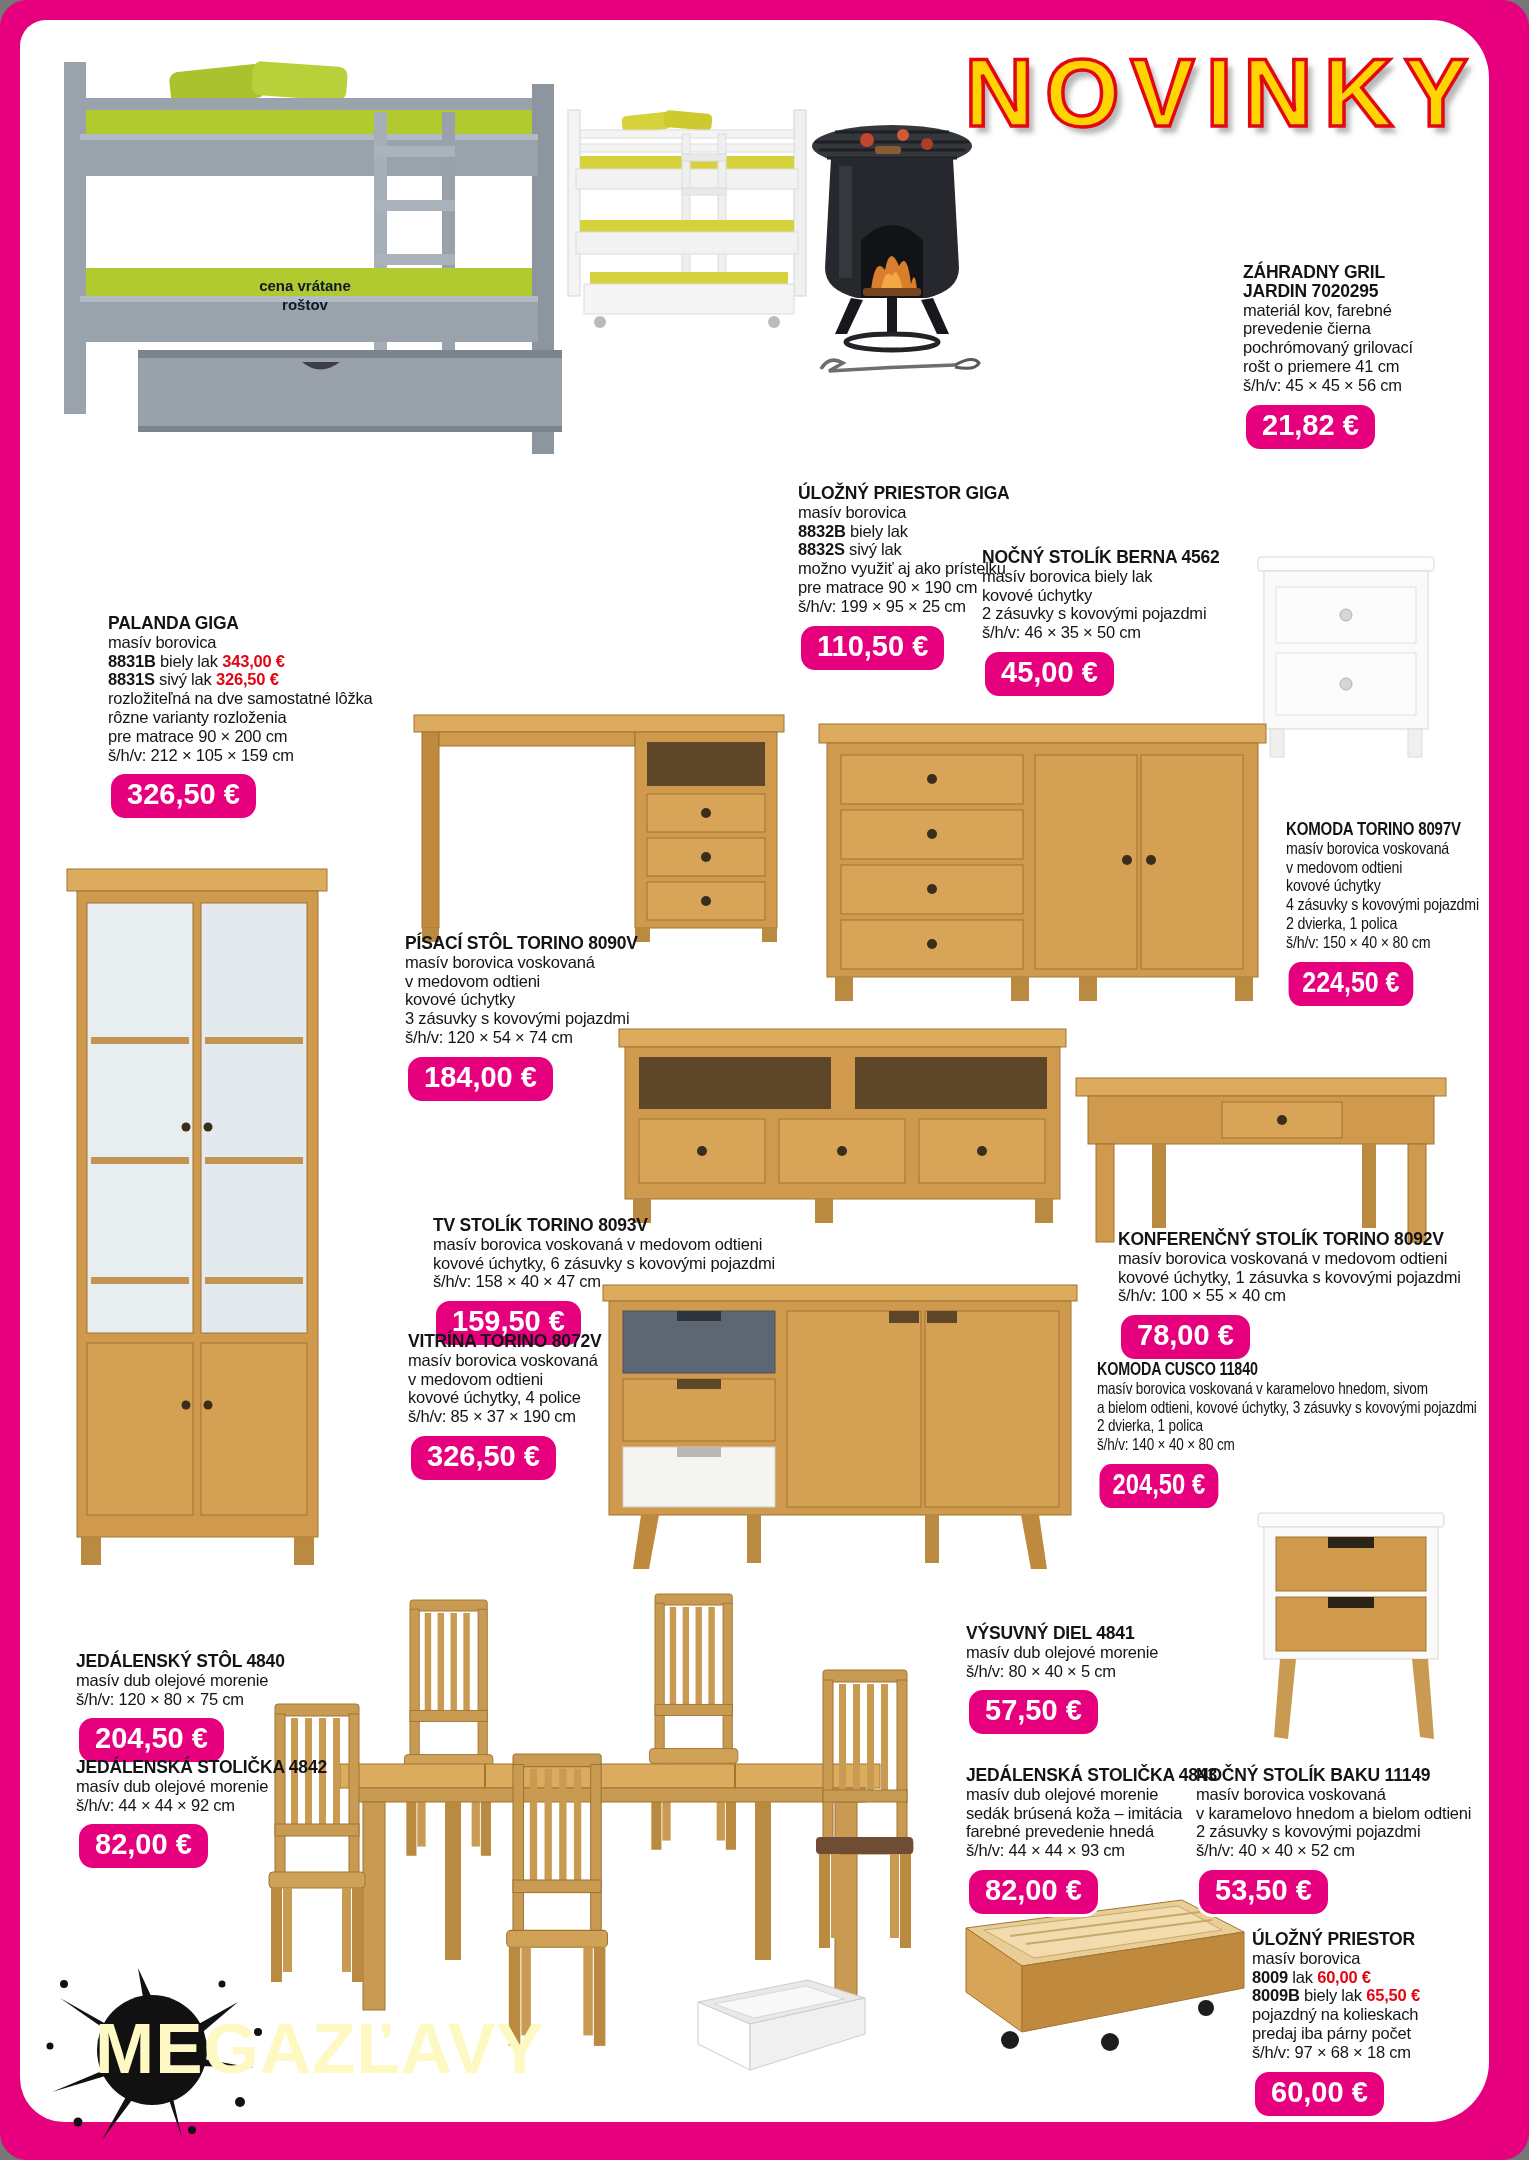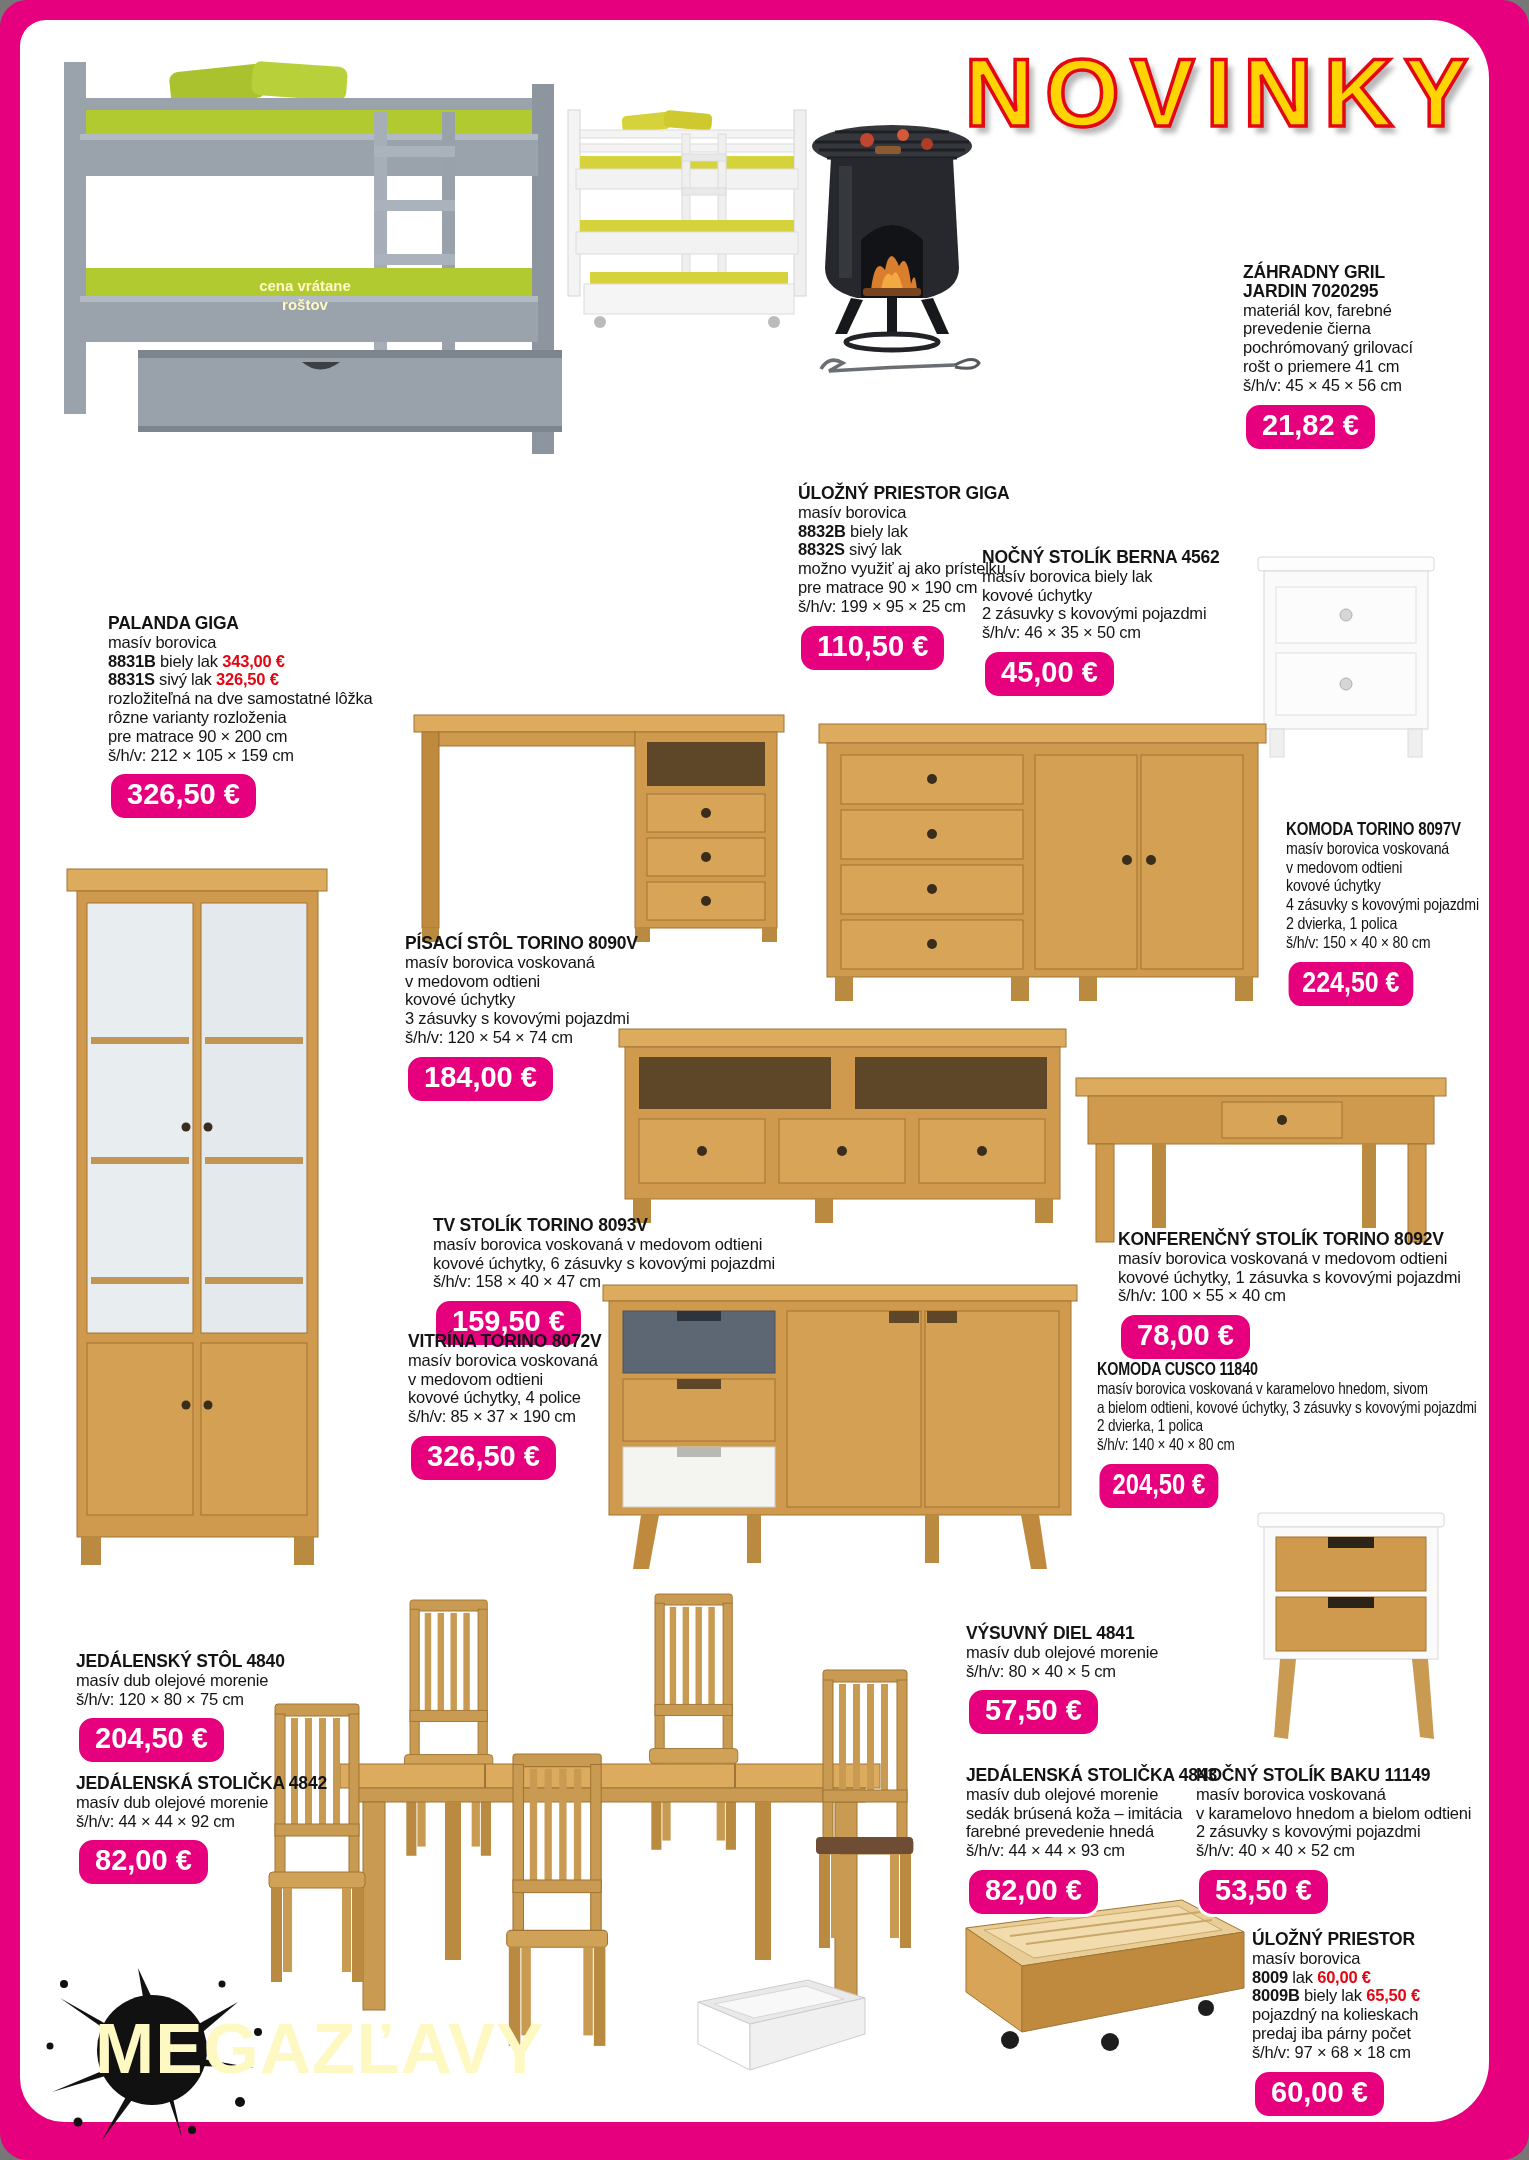--- a/index.html
+++ b/index.html
@@ -13,21 +13,21 @@
   .pblock .pheading{font-weight:bold;font-size:17.5px;white-space:pre-line;}
   .price-badge{display:inline-block;background:#E6007E;color:#fff;font-weight:bold;font-size:29px;
                line-height:1;padding:6px 16px 9px;border-radius:17px;border:3px solid #fff;margin-top:7px;
                letter-spacing:0;}
   .align-right{text-align:left;}
   .squeeze86{width:235px;transform:scaleX(.86);transform-origin:left top;}
   .squeeze82{width:480px;transform:scaleX(.82);transform-origin:left top;}
   #novinky{position:absolute;top:38px;right:50px;font-size:96px;font-weight:800;letter-spacing:11px;
            color:#FFD400;-webkit-text-stroke:3.5px #E30613;
            text-shadow:6px 7px 5px rgba(125,125,125,.55);}
-  #bed-note{position:absolute;left:205px;top:276px;width:200px;text-align:center;color:#fef9c3;
+  #bed-note{position:absolute;left:205px;top:276px;width:200px;text-align:center;color:#0f172a;
             font-weight:bold;font-size:15px;line-height:19px;white-space:pre-line;}
   #megazlavy{position:absolute;left:95px;top:2008px;font-size:71px;font-weight:800;color:#fef9c3;
              letter-spacing:1px;z-index:3;}
   #splat{position:absolute;left:42px;top:1962px;width:240px;height:185px;z-index:2;}
 </style>
 </head>
 <body>
 
 <div id="page">
   <div id="sheet"></div>
@@ -343,18 +343,18 @@
   <div class="pblock align-right" style="left:1243px;top:263px;width:240px;"><div class="pheading">ZÁHRADNY GRIL
 JARDIN 7020295</div><div class="pline"><span>materiál kov, farebné</span></div><div class="pline"><span>prevedenie čierna</span></div><div class="pline"><span>pochrómovaný grilovací</span></div><div class="pline"><span>rošt o priemere 41 cm</span></div><div class="pline"><span>š/h/v: 45 × 45 × 56 cm</span></div><div class="price-badge">21,82 €</div></div>
   <div class="pblock align-right" style="left:982px;top:548px;width:250px;"><div class="pheading">NOČNÝ STOLÍK BERNA 4562</div><div class="pline"><span>masív borovica biely lak</span></div><div class="pline"><span>kovové úchytky</span></div><div class="pline"><span>2 zásuvky s kovovými pojazdmi</span></div><div class="pline"><span>š/h/v: 46 × 35 × 50 cm</span></div><div class="price-badge">45,00 €</div></div>
   <div class="pblock" style="left:405px;top:934px;width:310px;"><div class="pheading">PÍSACÍ STÔL TORINO 8090V</div><div class="pline"><span>masív borovica voskovaná</span></div><div class="pline"><span>v medovom odtieni</span></div><div class="pline"><span>kovové úchytky</span></div><div class="pline"><span>3 zásuvky s kovovými pojazdmi</span></div><div class="pline"><span>š/h/v: 120 × 54 × 74 cm</span></div><div class="price-badge">184,00 €</div></div>
   <div class="pblock squeeze86" style="left:1286px;top:820px;"><div class="pheading">KOMODA TORINO 8097V</div><div class="pline"><span>masív borovica voskovaná</span></div><div class="pline"><span>v medovom odtieni</span></div><div class="pline"><span>kovové úchytky</span></div><div class="pline"><span>4 zásuvky s kovovými pojazdmi</span></div><div class="pline"><span>2 dvierka, 1 polica</span></div><div class="pline"><span>š/h/v: 150 × 40 × 80 cm</span></div><div class="price-badge">224,50 €</div></div>
   <div class="pblock" style="left:433px;top:1216px;width:400px;"><div class="pheading">TV STOLÍK TORINO 8093V</div><div class="pline"><span>masív borovica voskovaná v medovom odtieni</span></div><div class="pline"><span>kovové úchytky, 6 zásuvky s kovovými pojazdmi</span></div><div class="pline"><span>š/h/v: 158 × 40 × 47 cm</span></div><div class="price-badge">159,50 €</div></div>
   <div class="pblock align-right" style="left:1118px;top:1230px;width:352px;"><div class="pheading">KONFERENČNÝ STOLÍK TORINO 8092V</div><div class="pline"><span>masív borovica voskovaná v medovom odtieni</span></div><div class="pline"><span>kovové úchytky, 1 zásuvka s kovovými pojazdmi</span></div><div class="pline"><span>š/h/v: 100 × 55 × 40 cm</span></div><div class="price-badge">78,00 €</div></div>
   <div class="pblock" style="left:408px;top:1332px;width:310px;"><div class="pheading">VITRÍNA TORINO 8072V</div><div class="pline"><span>masív borovica voskovaná</span></div><div class="pline"><span>v medovom odtieni</span></div><div class="pline"><span>kovové úchytky, 4 police</span></div><div class="pline"><span>š/h/v: 85 × 37 × 190 cm</span></div><div class="price-badge">326,50 €</div></div>
   <div class="pblock squeeze82" style="left:1097px;top:1360px;"><div class="pheading">KOMODA CUSCO 11840</div><div class="pline"><span>masív borovica voskovaná v karamelovo hnedom, sivom</span></div><div class="pline"><span>a bielom odtieni, kovové úchytky, 3 zásuvky s kovovými pojazdmi</span></div><div class="pline"><span>2 dvierka, 1 polica</span></div><div class="pline"><span>š/h/v: 140 × 40 × 80 cm</span></div><div class="price-badge">204,50 €</div></div>
   <div class="pblock" style="left:76px;top:1652px;width:270px;"><div class="pheading">JEDÁLENSKÝ STÔL 4840</div><div class="pline"><span>masív dub olejové morenie</span></div><div class="pline"><span>š/h/v: 120 × 80 × 75 cm</span></div><div class="price-badge">204,50 €</div></div>
-  <div class="pblock" style="left:76px;top:1758px;width:270px;margin-top:16px;"><div class="pheading">JEDÁLENSKÁ STOLIČKA 4842</div><div class="pline"><span>masív dub olejové morenie</span></div><div class="pline"><span>š/h/v: 44 × 44 × 92 cm</span></div><div class="price-badge">82,00 €</div></div>
+  <div class="pblock" style="left:76px;top:1758px;width:270px;"><div class="pheading">JEDÁLENSKÁ STOLIČKA 4842</div><div class="pline"><span>masív dub olejové morenie</span></div><div class="pline"><span>š/h/v: 44 × 44 × 92 cm</span></div><div class="price-badge">82,00 €</div></div>
   <div class="pblock" style="left:966px;top:1624px;width:270px;"><div class="pheading">VÝSUVNÝ DIEL 4841</div><div class="pline"><span>masív dub olejové morenie</span></div><div class="pline"><span>š/h/v: 80 × 40 × 5 cm</span></div><div class="price-badge">57,50 €</div></div>
   <div class="pblock" style="left:966px;top:1766px;width:270px;"><div class="pheading">JEDÁLENSKÁ STOLIČKA 4843</div><div class="pline"><span>masív dub olejové morenie</span></div><div class="pline"><span>sedák brúsená koža – imitácia</span></div><div class="pline"><span>farebné prevedenie hnedá</span></div><div class="pline"><span>š/h/v: 44 × 44 × 93 cm</span></div><div class="price-badge">82,00 €</div></div>
   <div class="pblock" style="left:1196px;top:1766px;width:290px;"><div class="pheading">NOČNÝ STOLÍK BAKU 11149</div><div class="pline"><span>masív borovica voskovaná</span></div><div class="pline"><span>v karamelovo hnedom a bielom odtieni</span></div><div class="pline"><span>2 zásuvky s kovovými pojazdmi</span></div><div class="pline"><span>š/h/v: 40 × 40 × 52 cm</span></div><div class="price-badge">53,50 €</div></div>
   <div class="pblock align-right" style="left:1252px;top:1930px;width:210px;"><div class="pheading">ÚLOŽNÝ PRIESTOR</div><div class="pline"><span>masív borovica</span></div><div class="pline"><span style="font-weight: bold;">8009</span><span> lak </span><span style="color: rgb(227, 6, 19); font-weight: bold;">60,00 €</span></div><div class="pline"><span style="font-weight: bold;">8009B</span><span> biely lak </span><span style="color: rgb(227, 6, 19); font-weight: bold;">65,50 €</span></div><div class="pline"><span>pojazdný na kolieskach</span></div><div class="pline"><span>predaj iba párny počet</span></div><div class="pline"><span>š/h/v: 97 × 68 × 18 cm</span></div><div class="price-badge">60,00 €</div></div>
 </div>
 
 </body></html>

